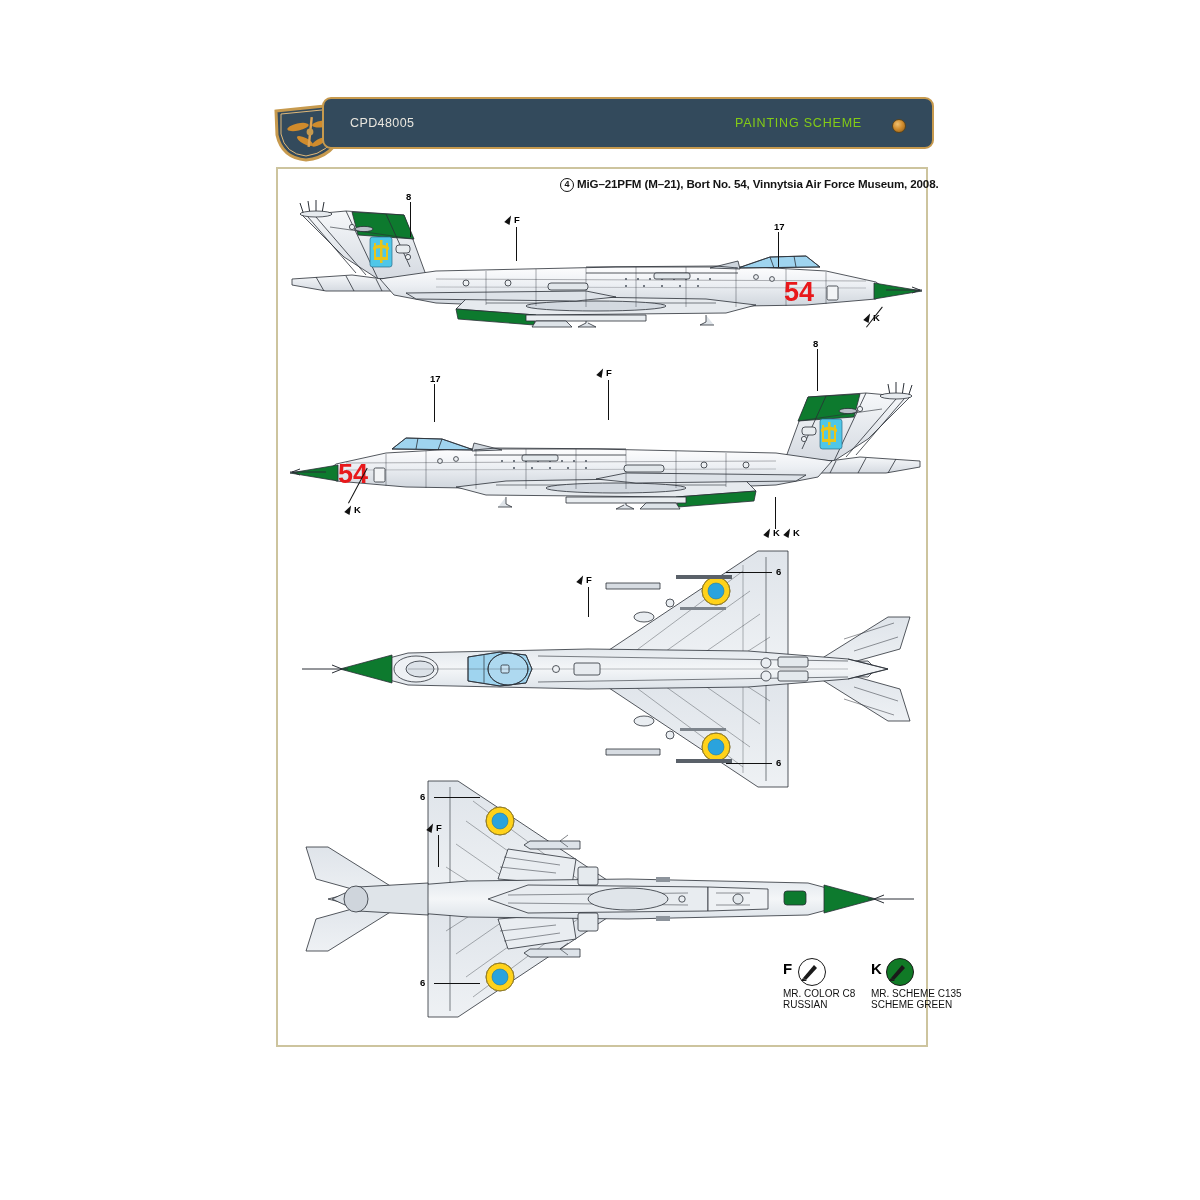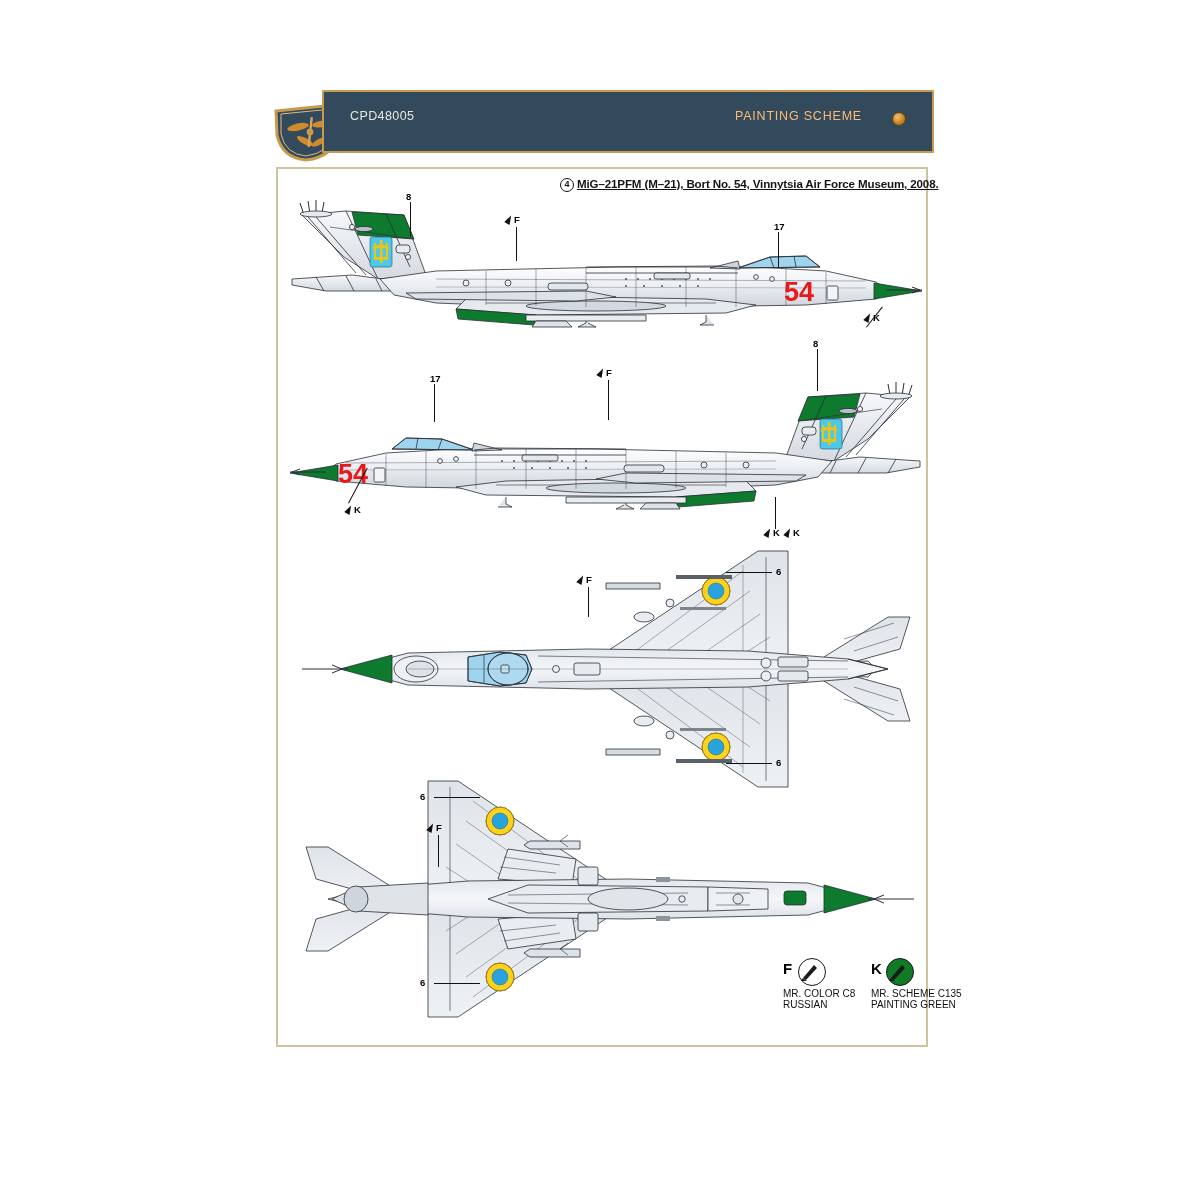--- a/index.html
+++ b/index.html
@@ -12,38 +12,38 @@
 
   #page {
     position: relative;
     width: 1200px; height: 1200px;
     background: #ffffff;
   }
 
   
   #header-bar {
     position: absolute;
-    left: 322px; top: 90px;
-    width: 612px; height: 63px;
+    left: 322px; top: 97px;
+    width: 612px; height: 52px;
     background: #334a5c;
     border: 2px solid #c79a4e;
-    border-radius: 1px;
+    border-radius: 9px;
     box-sizing: border-box;
   }
   #header-code {
     position: absolute;
     left: 26px; top: 17px;
     color: #e9e6de;
     font-size: 12.5px;
     letter-spacing: 0.4px;
   }
   #header-scheme {
     position: absolute;
     right: 70px; top: 17px;
-    color: #fdba74;
+    color: #84cc16;
     font-size: 12.5px;
     letter-spacing: 0.8px;
   }
   #header-dot {
     position: absolute;
     right: 26px; top: 20px;
     width: 12px; height: 12px;
     border-radius: 50%;
     background: radial-gradient(circle at 38% 34%, #f0c070 0%, #d08b2c 48%, #8a5a18 100%);
     border: 1px solid #5d4418;
@@ -68,21 +68,20 @@
 
   
   #caption {
     position: absolute;
     left: 282px; top: 8px;
     font-size: 11.6px;
     font-weight: bold;
     color: #141414;
     letter-spacing: -0.15px;
     white-space: nowrap;
-    text-decoration: underline;
   }
   .circnum {
     display: inline-block;
     width: 12px; height: 12px;
     line-height: 11px;
     border: 1.2px solid #141414;
     border-radius: 50%;
     text-align: center;
     font-size: 9px;
     margin-right: 3px;
@@ -606,19 +605,19 @@
     <div class="legend-col" style="left:88px;">
       <div class="legend-letter">K</div>
       <div class="legend-swatch" style="background:#107a26;">
         <svg width="26" height="26" viewBox="0 0 26 26" style="margin:-1px 0 0 -1px;">
           <path d="M5 20 L16 7 L19 10 L8 22 Z" fill="#1a1a1a"></path>
           <path d="M5 20 L9 23 L3 23 Z" fill="#1a1a1a"></path>
         </svg>
       </div>
       <div class="legend-text">
         <span>MR. SCHEME C135</span><br>
-        <span>PAINTING GREEN</span>
+        <span>SCHEME GREEN</span>
       </div>
     </div>
 
   </div>
 
 </div>
 
 </body></html>

